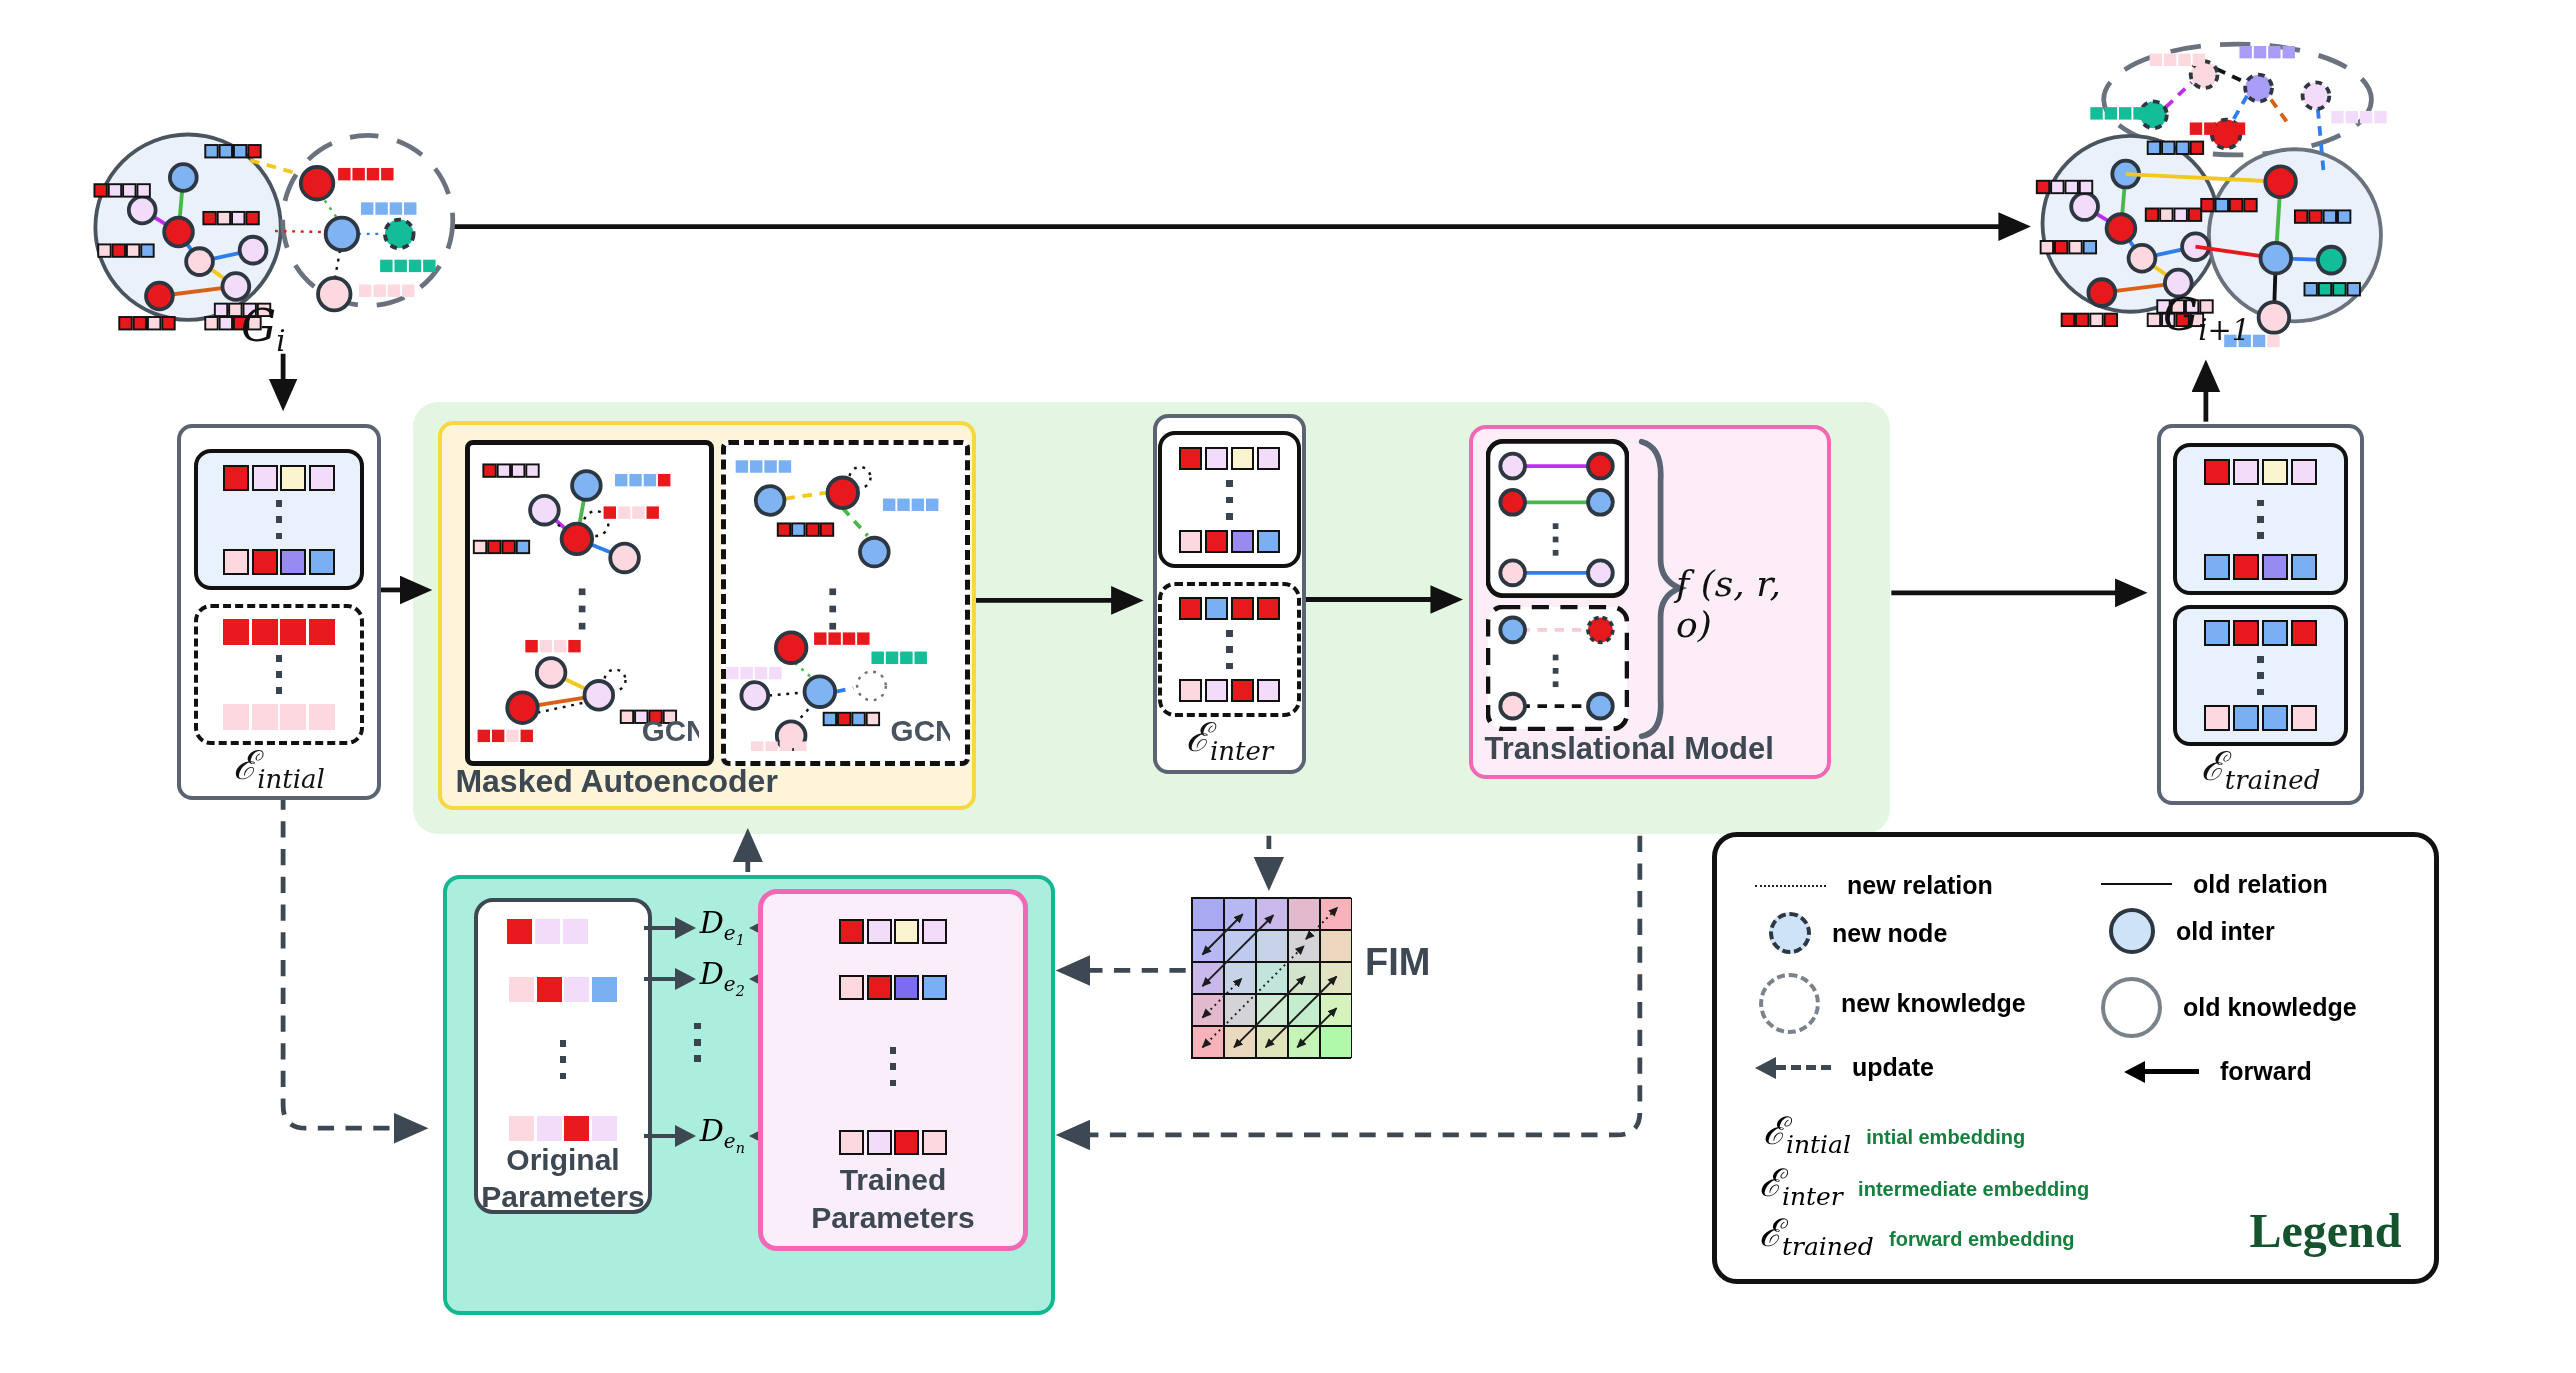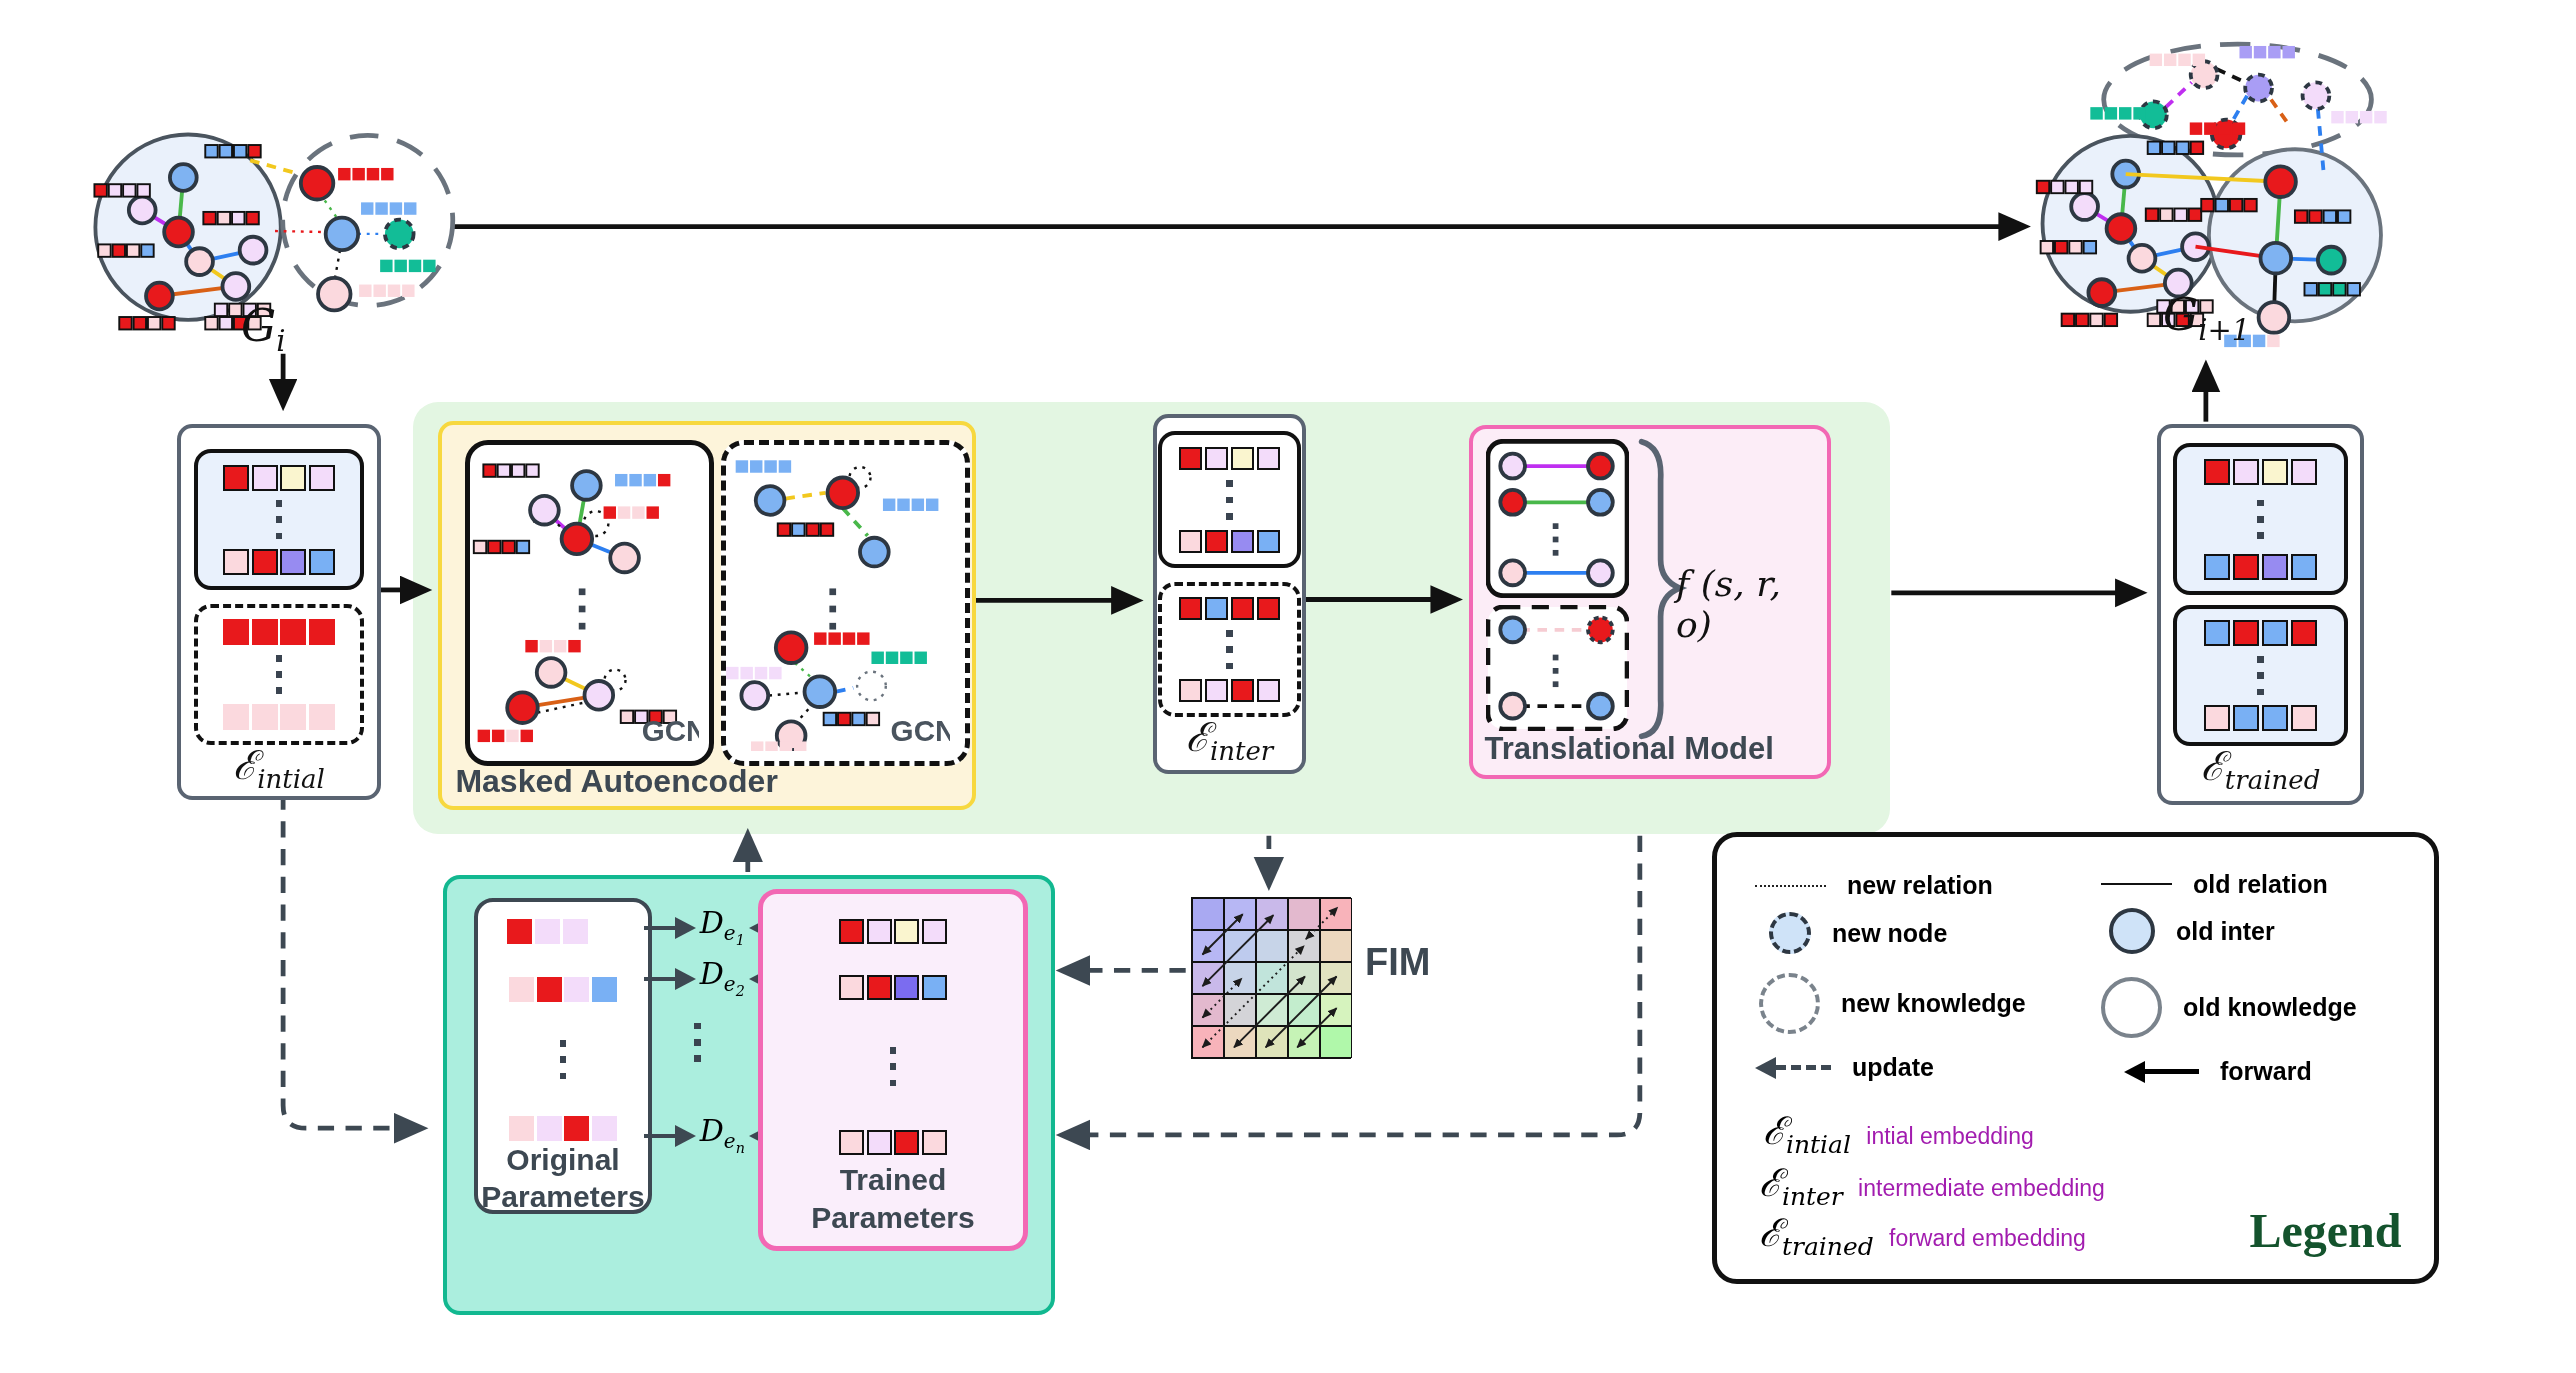--- a/index.html
+++ b/index.html
@@ -18,21 +18,21 @@
     border:4.8px solid #12b890;border-radius:17px}
   .legend-panel{left:1712px;top:832px;width:717px;height:442px;background:#fff;
     border:5.7px solid #111;border-radius:25px}
 
   .panel-title{position:absolute;font-weight:bold;color:#3d4852}
   .mae-title{left:13.4px;bottom:5.7px;font-size:32px}
   .tm-title{left:11.5px;bottom:7.6px;font-size:31px}
   .teal-title{left:17px;bottom:13.4px;font-size:33px}
 
   
-  .gcn{position:absolute;top:15.3px;width:239px;height:316px;background:#fff;border-radius:23px}
+  .gcn{position:absolute;top:15.3px;width:239px;height:316px;background:#fff;border-radius:8px}
   .gcn.solid{left:23px;border:5.7px solid #111}
   .gcn.dashed{left:279px;border:5.7px dashed #111}
   .gcntext{font-size:31px;font-weight:bold;fill:#4a545e}
 
   
   .ebox{background:#fff;border:4.8px solid #5a6472;border-radius:15.3px;
     display:flex;flex-direction:column;align-items:center}
   .einner{border-radius:17px;display:flex;flex-direction:column;align-items:center;
     justify-content:space-between;padding:11.5px 9.6px}
   .einner.solid{border:4.8px solid #111}
@@ -79,21 +79,21 @@
   .icon-oldnode{width:46px;height:46px;border-radius:50%;background:#cfe3f8;border:4.8px solid #2d3742;box-sizing:border-box}
   .icon-newknow{width:61px;height:61px;border-radius:50%;background:#fff;border:4.8px dashed #7a838c;box-sizing:border-box}
   .icon-oldknow{width:61px;height:61px;border-radius:50%;background:#fff;border:4.8px solid #7a838c;box-sizing:border-box}
   .arrowicon{display:flex;align-items:center}
   .dash-line{width:55px;height:0;border-top:5.7px dashed #3d4852}
   .solid-line{width:54px;height:4.8px;background:#000}
   .tri-l.black{border-right-color:#000}
   .lemb{position:absolute;display:flex;align-items:baseline;gap:15.3px}
   .lemb .scriptE{font-family:"DejaVu Serif","Liberation Serif",serif;font-style:italic;font-size:38px;line-height:1}
   .lemb .scriptE sub{font-size:25px}
-  .ldesc{font-weight:normal;font-size:23px;color:#a21caf}
+  .ldesc{font-weight:bold;font-size:20px;color:#15803d}
   .legend-title{position:absolute;right:32.5px;bottom:21px;
     font-family:"Liberation Serif","DejaVu Serif",serif;font-weight:bold;font-size:48px;color:#14532d}
 
   
   .glabel{font-family:"DejaVu Serif","Liberation Serif",serif;font-style:italic;font-size:44px;color:#111;line-height:1}
   .glabel sub{font-size:29px}
 
   .formula{font-family:"DejaVu Serif","Liberation Serif",serif;font-style:italic;font-size:36px;color:#111}
 
   

